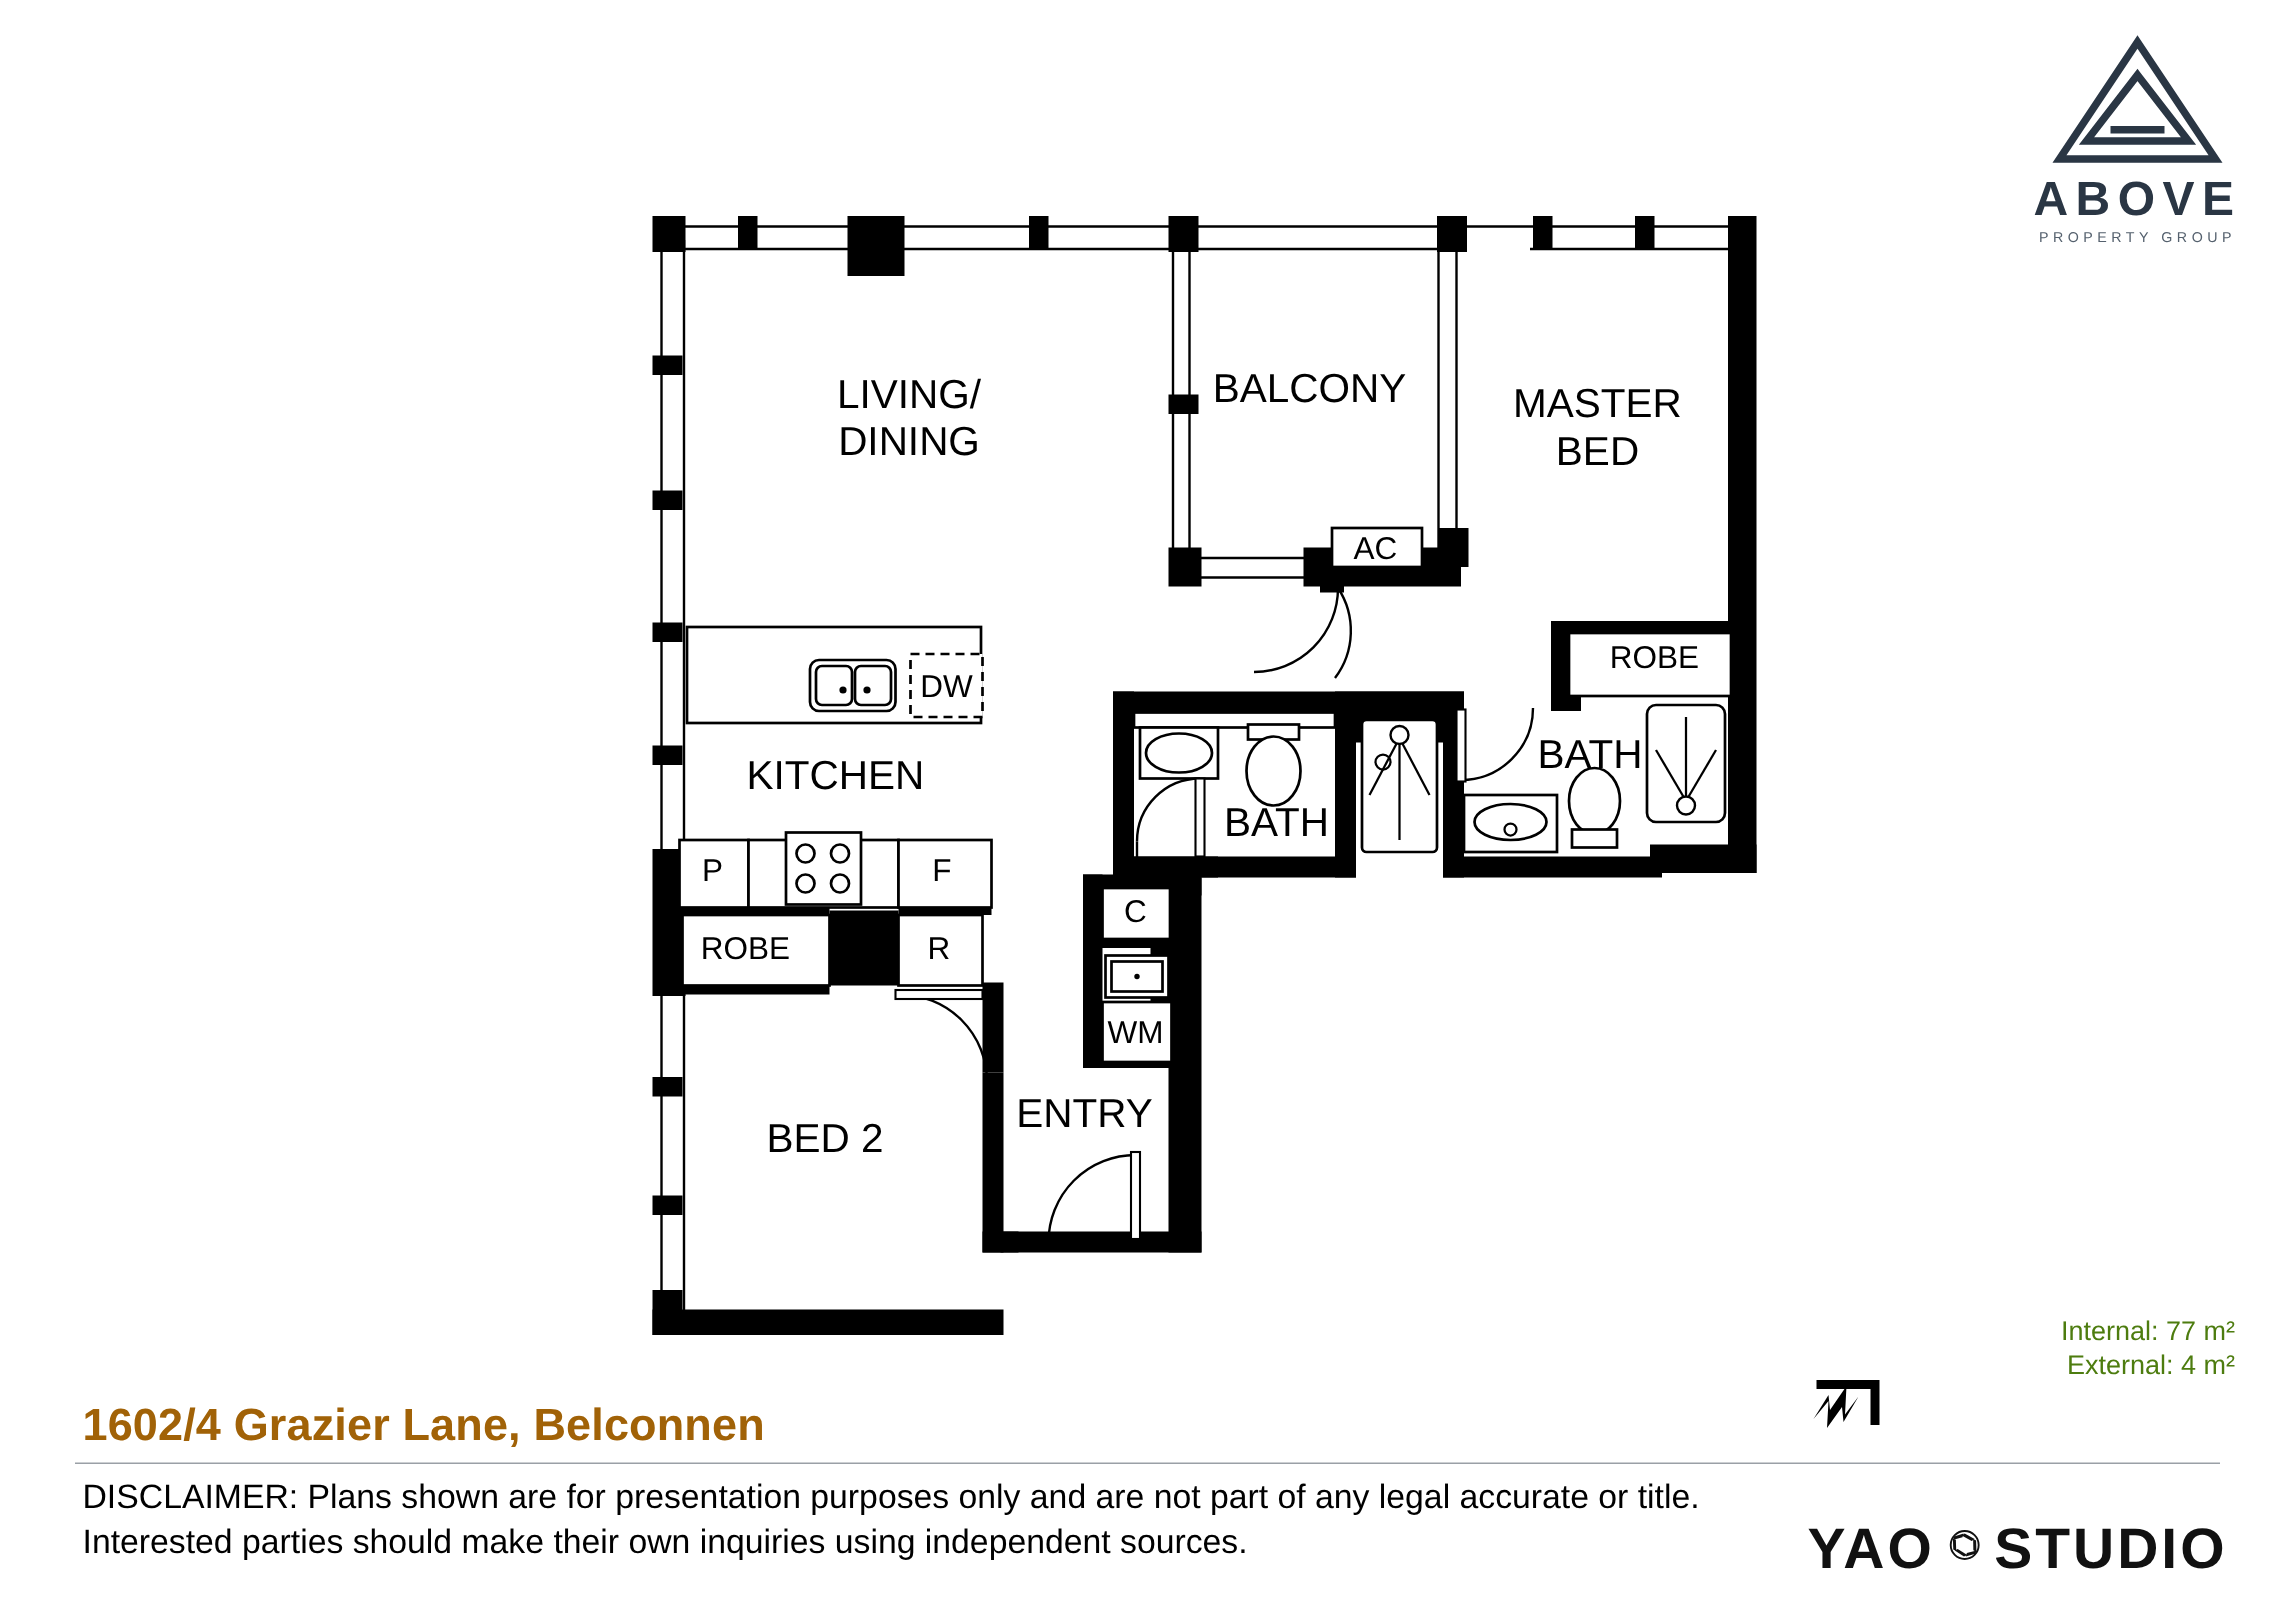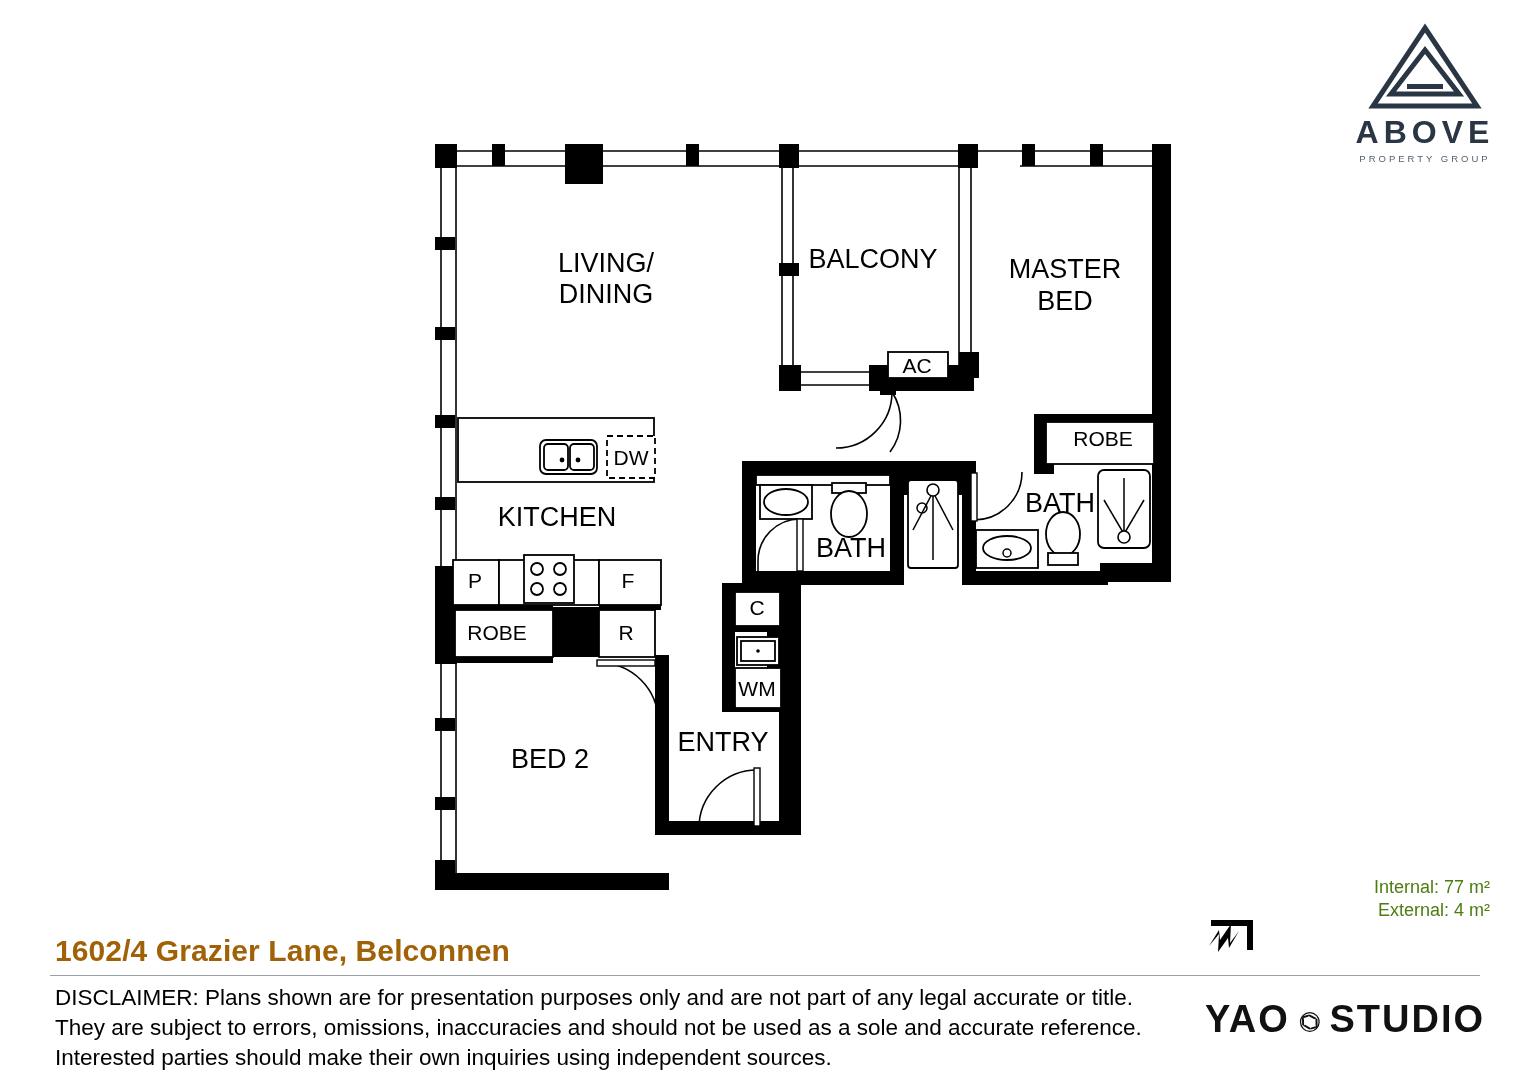--- a/index.html
+++ b/index.html
@@ -121,21 +121,21 @@
   #disclaimer p { margin: 0; }
 
   
   #studio-logo {
     position: absolute;
     left: 1205px;
     top: 1000px;
     width: 280px;
     height: 52px;
     display: flex;
-    align-items: flex-start;
+    align-items: flex-end;
     justify-content: center;
     gap: 9px;
   }
   #studio-logo .word {
     font-size: 38px;
     font-weight: 700;
     letter-spacing: 2px;
     color: #111111;
     line-height: 1;
   }
@@ -395,21 +395,20 @@
 <div id="area-block">
   <div>Internal: 77 m²</div>
   <div>External: 4 m²</div>
 </div>
 
 <div id="plan-title">1602/4 Grazier Lane, Belconnen</div>
 <div id="title-rule"></div>
 
 <div id="disclaimer">
   <p>DISCLAIMER: Plans shown are for presentation purposes only and are not part of any legal accurate or title.</p>
-  <p>They are subject to errors, omissions, inaccuracies and should not be used as a sole and accurate reference.</p>
   <p>Interested parties should make their own inquiries using independent sources.</p>
 </div>
 
 <div id="studio-logo">
   <span class="word">YAO</span>
   <svg width="44" height="44" viewBox="0 0 44 44">
     <circle cx="22" cy="22" r="19" fill="none" stroke="#111111" stroke-width="2.6"></circle>
     <g fill="#111111">
       <path d="M22 6.5 L35.5 14 L31.5 16.5 L18 9 Z"></path>
       <path d="M37.5 16 L38 31.5 L33.8 29.3 L33.5 13.8 Z"></path>

